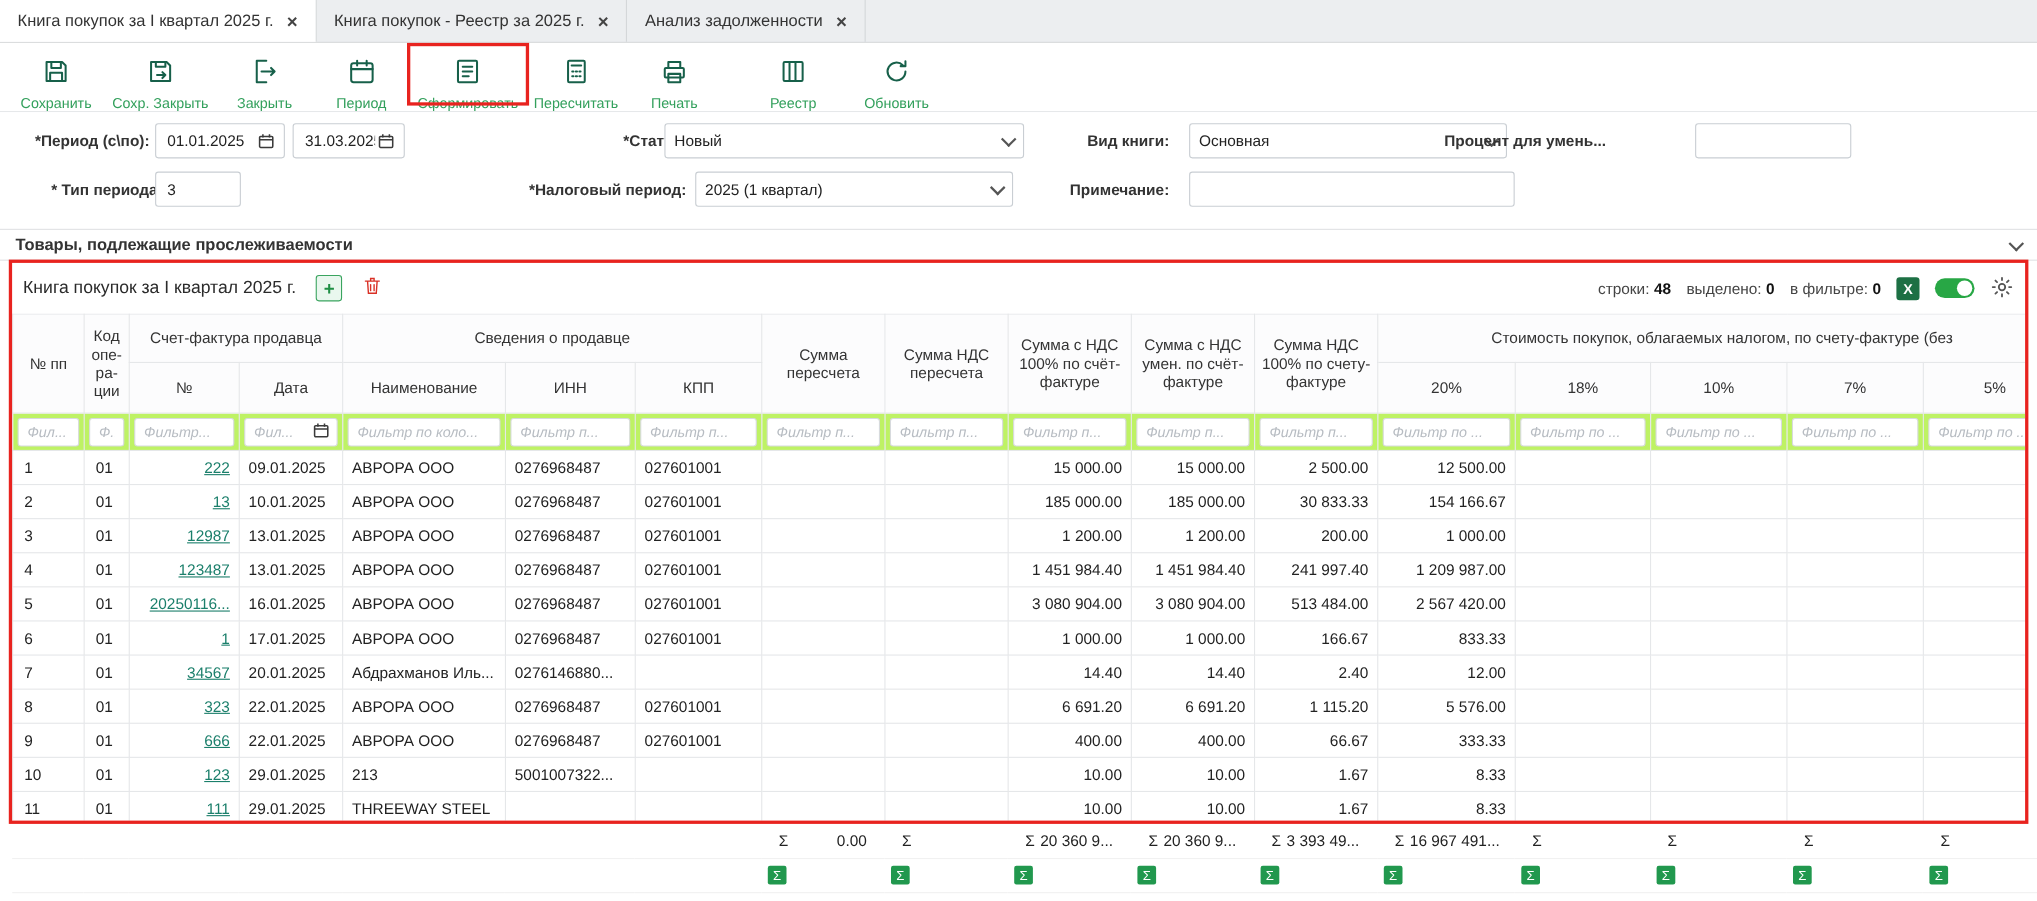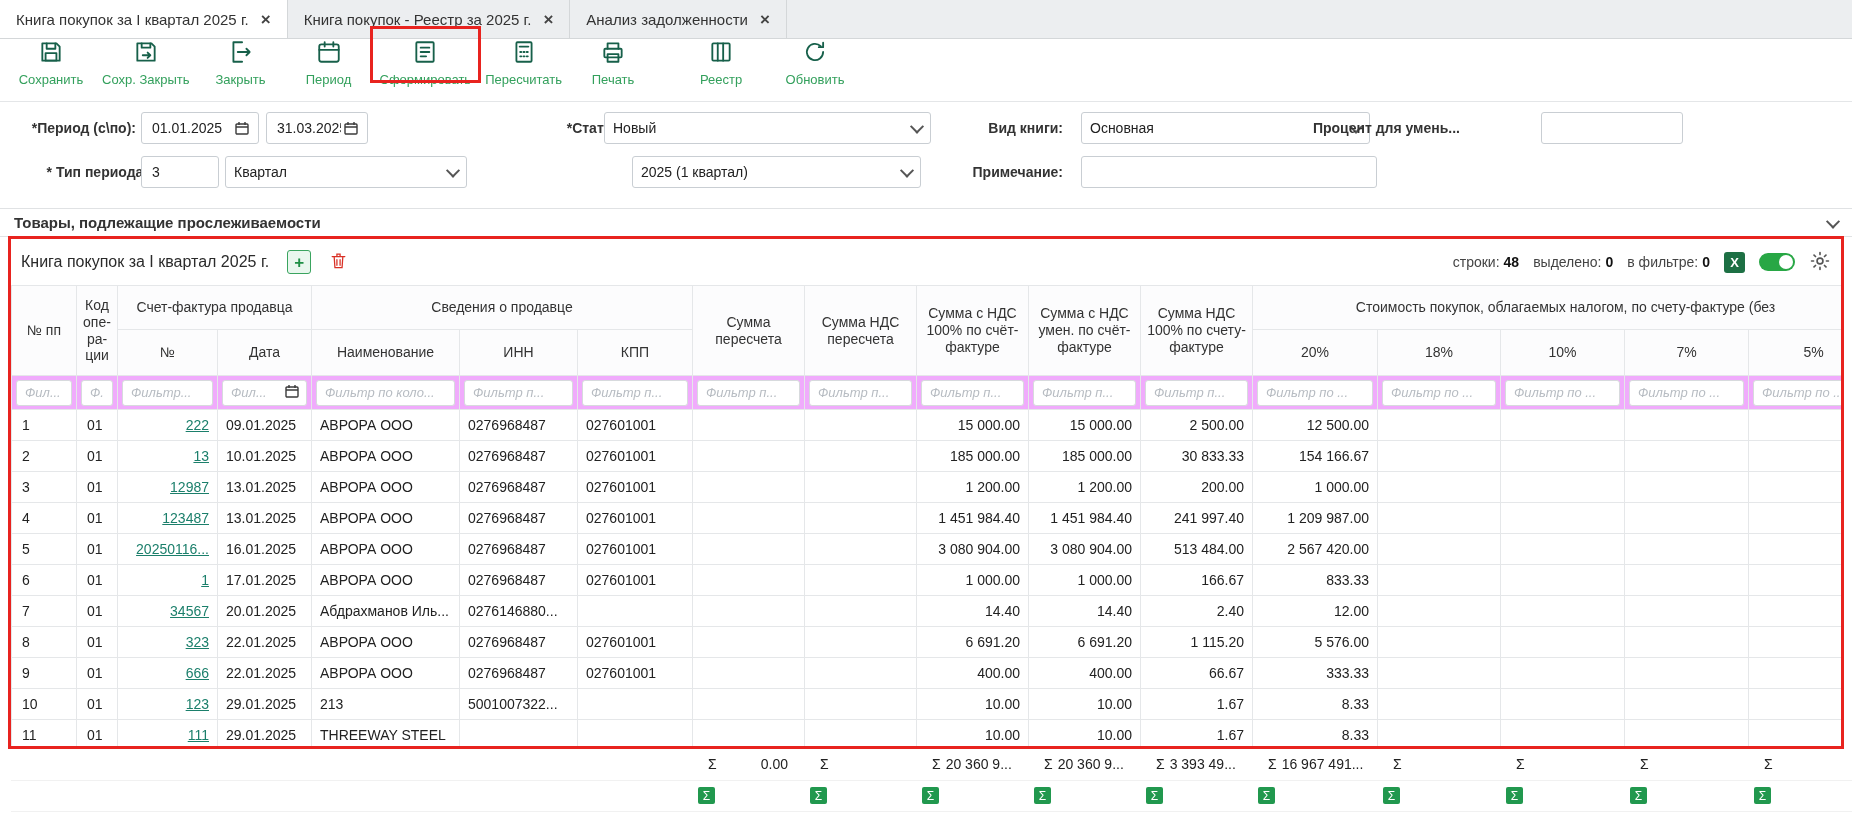--- a/index.html
+++ b/index.html
@@ -9,21 +9,21 @@
   }
   
   .tabbar{position:absolute;left:0;top:0;width:100%;height:39px;background:#eceef0;
     border-bottom:1px solid #d4d7d9;display:flex;align-items:stretch;box-sizing:border-box;}
   .tab{display:flex;align-items:center;gap:12px;padding:0 16px;border-right:1px solid #d4d7d9;
     font-size:15px;color:#333;cursor:pointer;white-space:nowrap;}
   .tab.active{background:#fff;}
   .tab .x{font-size:17px;color:#444;font-weight:bold;line-height:1;}
   
   .toolbar{position:absolute;left:0;top:39px;width:100%;height:63px;border-bottom:1px solid #e4e6e8;
-    display:flex;align-items:flex-start;padding:0 14px;box-sizing:border-box;background:#fff;}
+    display:flex;align-items:flex-end;padding:0 14px;box-sizing:border-box;background:#fff;}
   .tbtn{display:flex;flex-direction:column;align-items:center;justify-content:center;gap:3px;
     min-width:74px;margin-right:14px;cursor:pointer;position:relative;}
   .tbtn svg{width:26px;height:26px;stroke:#17604a;fill:none;stroke-width:1.7;stroke-linecap:round;stroke-linejoin:round;}
   .tbtn .lbl{font-size:13px;color:#33a05c;white-space:nowrap;}
   .tbtn.right{margin-right:0;margin-left:20px;}
   .push{margin-left:auto;}
   .anno-gen{position:absolute;left:-10px;right:-10px;top:-13px;height:57px;
     border:3px solid #e8231f;pointer-events:none;box-sizing:border-box;}
   
   .filters{position:absolute;left:0;top:102px;width:100%;height:106px;background:#fff;}
@@ -62,21 +62,21 @@
   .gearbtn svg{width:22px;height:22px;stroke:#555;fill:none;stroke-width:1.8;stroke-linecap:round;}
   
   .tablewrap{height:461px;overflow:hidden;}
   table.grid{border-collapse:collapse;table-layout:fixed;width:1867px;font-size:14px;}
   table.grid th, table.grid td{border:1px solid #e5e7e9;box-sizing:border-box;}
   table.grid th{font-weight:normal;color:#333;text-align:center;vertical-align:middle;
     padding:2px 4px;background:#fcfcfd;line-height:1.2;overflow:hidden;}
   tr.hrow1 th{height:44px;white-space:nowrap;}
   tr.hrow1 th[rowspan]{white-space:normal;}
   tr.hrow2 th{height:46px;}
-  tr.frow td{height:34px;padding:0 4px;background:#f0abfc;}
+  tr.frow td{height:34px;padding:0 4px;background:#bef264;}
   .fwrap{display:flex;align-items:center;border:1px solid #d7dadd;border-radius:3px;height:24px;
     padding:0 6px;background:#fff;gap:3px;}
   .fwrap input{border:none;outline:none;flex:1;min-width:0;font-size:13px;font-style:italic;
     font-family:inherit;background:transparent;color:#333;}
   .fwrap input::placeholder{color:#b7bcc2;font-style:italic;}
   tbody tr{height:31px;}
   tbody td{padding:0 8px;white-space:nowrap;overflow:hidden;color:#222;background:#fff;}
   td.c0,td.c1{padding-left:10px;}
   td.c2,td.c7,td.c8,td.c9,td.c10,td.c11,td.c12,td.c13,td.c14,td.c15,td.c16{text-align:right;}
   a.lnk{color:#1b7f6b;text-decoration:underline;cursor:pointer;}
@@ -216,24 +216,21 @@
   </div>
   <div class="flabel" style="left:1258px;top:10px;width:202px">Процент для умень...</div>
   <div class="fctl" style="left:1541px;top:10px;width:142px">
     <input value="" style="">
   </div>
 
   <div class="flabel" style="left:12px;top:54px;width:136px">* Тип периода:</div>
   <div class="fctl" style="left:141px;top:54px;width:78px">
     <input value="3" style="">
   </div>
-  <div class="fctl" style="left:225px;top:54px;width:242px">
-    <span>Квартал</span>
-    <span class="caret"></span>
-  </div>
+  <div class="flabel" style="left:400px;top:54px;width:224px">*Налоговый период:</div>
   <div class="fctl" style="left:632px;top:54px;width:289px">
     <span>2025 (1 квартал)</span>
     <span class="caret"></span>
   </div>
   <div class="flabel" style="left:860px;top:54px;width:203px">Примечание:</div>
   <div class="fctl" style="left:1081px;top:54px;width:296px">
     <input value="" style="">
   </div>
 </div>
 

